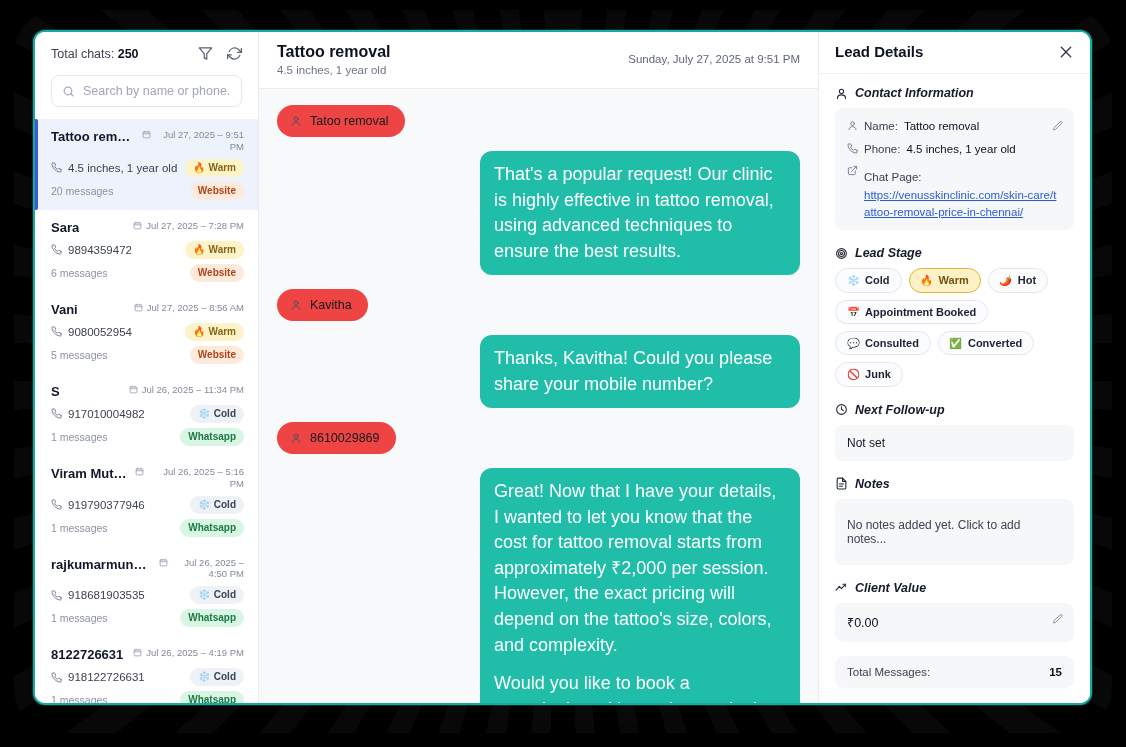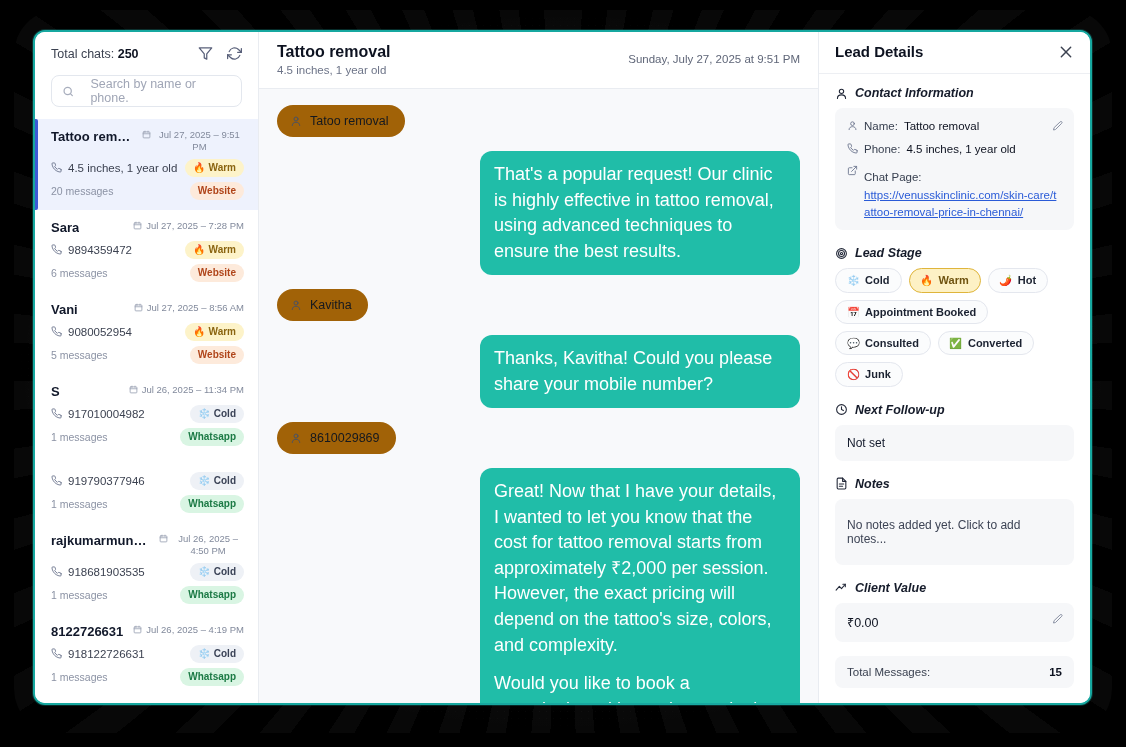--- a/index.html
+++ b/index.html
@@ -63,21 +63,21 @@
   .sb-total { font-size: 12.5px; color: #3c4251; }
   .sb-total b { color: #0d1220; font-weight: 700; }
   .sb-icons { display: flex; gap: 14px; align-items: center; }
   .ico { width: 15px; height: 15px; display: inline-block; color: #59607a; }
   .ico svg { display: block; width: 100%; height: 100%; }
   .search-box {
     margin: 14px 0 0 0;
     height: 32px;
     border: 1px solid #e3e7ee;
     border-radius: 8px;
-    display: flex; align-items: center; gap: 16px;
+    display: flex; align-items: center; gap: 8px;
     padding: 0 10px;
     background: #fff;
   }
   .search-box .ph { font-size: 12.5px; color: #a0a6b6; }
   .search-box .ico { width: 13px; height: 13px; color: #a8aebd; }
 
   .chat-list { margin-top: 12px; flex: 1; overflow: hidden; }
   .chat-item {
     position: relative;
     padding: 10px 14px 10px 16px;
@@ -86,21 +86,21 @@
   .chat-item.active { background: #eef2fd; }
   .chat-item.active::before {
     content: ""; position: absolute; left: 0; top: 0; bottom: 0;
     width: 3px; background: #3c5ad6; border-radius: 0 2px 2px 0;
   }
   .ci-row1 { display: flex; align-items: flex-start; justify-content: space-between; gap: 6px; }
   .ci-name {
     font-size: 13px; font-weight: 700; color: #11182a;
     white-space: nowrap; overflow: hidden; text-overflow: ellipsis; max-width: 118px;
   }
-  .ci-date { font-size: 9.5px; color: #828a9c; display: flex; align-items: flex-start; gap: 4px; text-align: center; line-height: 1.25; }
+  .ci-date { font-size: 9.5px; color: #828a9c; display: flex; align-items: flex-start; gap: 4px; text-align: right; line-height: 1.25; }
   .ci-date .ico { width: 9px; height: 9px; margin-top: 1px; flex: 0 0 9px; color: #99a0b2; }
   .ci-row2 { display: flex; align-items: center; justify-content: space-between; margin-top: 6px; }
   .ci-phone { font-size: 11.5px; color: #3c4251; display: flex; align-items: center; gap: 6px; }
   .ci-phone .ico { width: 11px; height: 11px; color: #707890; }
   .ci-row3 { display: flex; align-items: center; justify-content: space-between; margin-top: 5px; }
   .ci-msgs { font-size: 10.5px; color: #8b92a4; }
 
   .pill { font-size: 10px; font-weight: 700; padding: 3px 8px; border-radius: 11px; white-space: nowrap; display: inline-flex; align-items: center; gap: 3px; line-height: 1.2; }
   .pill-warm { background: #fdf3c9; color: #8a6410; }
   .pill-cold { background: #eef1f6; color: #3a4256; }
@@ -115,21 +115,21 @@
     display: flex; align-items: flex-start; justify-content: space-between;
   }
   .ch-title { font-size: 16px; font-weight: 700; color: #0d1220; }
   .ch-sub { font-size: 11.5px; color: #6d7488; margin-top: 3px; }
   .ch-time { font-size: 11.5px; color: #5f6678; margin-top: 10px; }
 
   .messages { flex: 1; overflow: hidden; padding: 16px 18px 0 18px; display: flex; flex-direction: column; gap: 14px; }
   .msg { max-width: 330px; }
   .msg.in {
     align-self: flex-start;
-    background: #a16207; color: #14181f;
+    background: #ef4444; color: #14181f;
     border-radius: 16px; padding: 9px 16px 9px 13px;
     font-size: 12.5px; display: flex; align-items: center; gap: 8px;
   }
   .msg.in .ico { width: 12px; height: 12px; color: #4b5263; flex: 0 0 12px; }
   .msg.out {
     align-self: flex-end;
     background: #20bda8; color: #ffffff;
     border-radius: 12px; padding: 11px 14px;
     font-size: 18px; line-height: 1.42;
     max-width: 320px;
@@ -350,20 +350,34 @@
               <span class="emj">❄️</span>
               <span class="st">Cold</span>
             </span>
           </div>
           <div class="ci-row3">
             <div class="ci-msgs">1 messages</div>
             <span class="pill pill-whatsapp">Whatsapp</span>
           </div>
         </div>
         <div class="chat-item">
+          <div class="ci-row1">
+            <div class="ci-name">Viram Muthu</div>
+            <div class="ci-date">
+              <span class="ico">
+                <svg viewBox="0 0 24 24" fill="none" stroke="currentColor" stroke-width="2.2" stroke-linecap="round">
+                  <rect x="3" y="5" width="18" height="16" rx="2"></rect>
+                  <line x1="3" y1="10" x2="21" y2="10"></line>
+                  <line x1="8" y1="3" x2="8" y2="6"></line>
+                  <line x1="16" y1="3" x2="16" y2="6"></line>
+                </svg>
+              </span>
+              <span class="dt">Jul 26, 2025 – 5:16 PM</span>
+            </div>
+          </div>
           <div class="ci-row2">
             <div class="ci-phone">
               <span class="ico">
                 <svg viewBox="0 0 24 24" fill="none" stroke="currentColor" stroke-width="2" stroke-linecap="round" stroke-linejoin="round">
                   <path d="M22 16.9v3a2 2 0 0 1-2.2 2 19.8 19.8 0 0 1-8.6-3.1 19.5 19.5 0 0 1-6-6A19.8 19.8 0 0 1 2.1 4.2 2 2 0 0 1 4.1 2h3a2 2 0 0 1 2 1.7c.1 1 .4 1.9.7 2.8a2 2 0 0 1-.5 2.1L8.1 9.9a16 16 0 0 0 6 6l1.3-1.3a2 2 0 0 1 2.1-.4c.9.3 1.8.6 2.8.7a2 2 0 0 1 1.7 2z"></path>
                 </svg>
               </span>
               <span class="pn">919790377946</span>
             </div>
             <span class="pill pill-cold">

